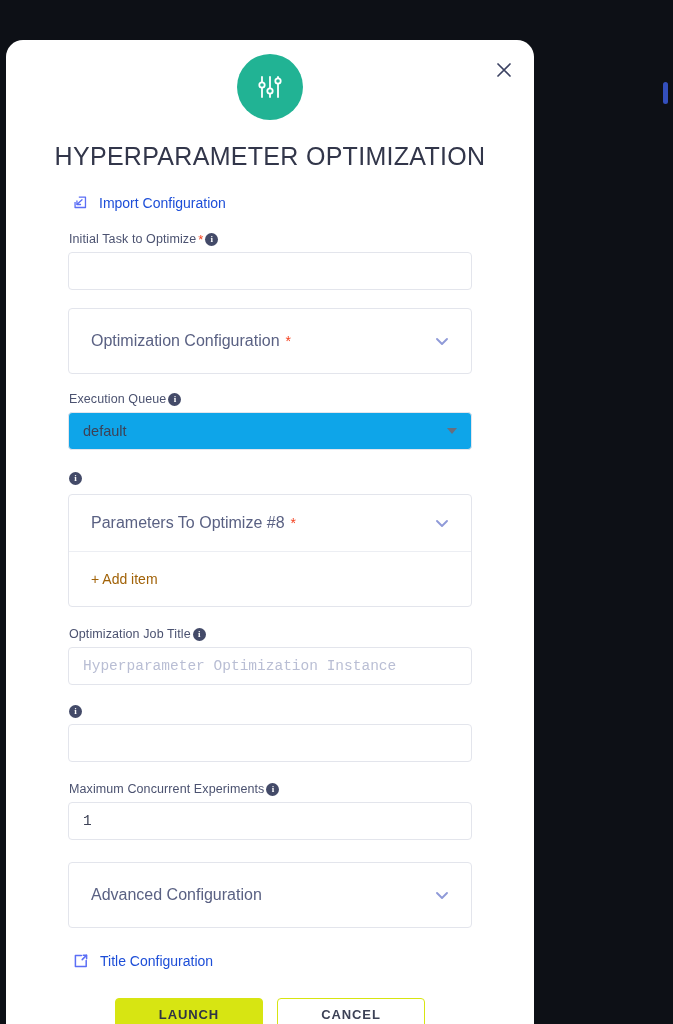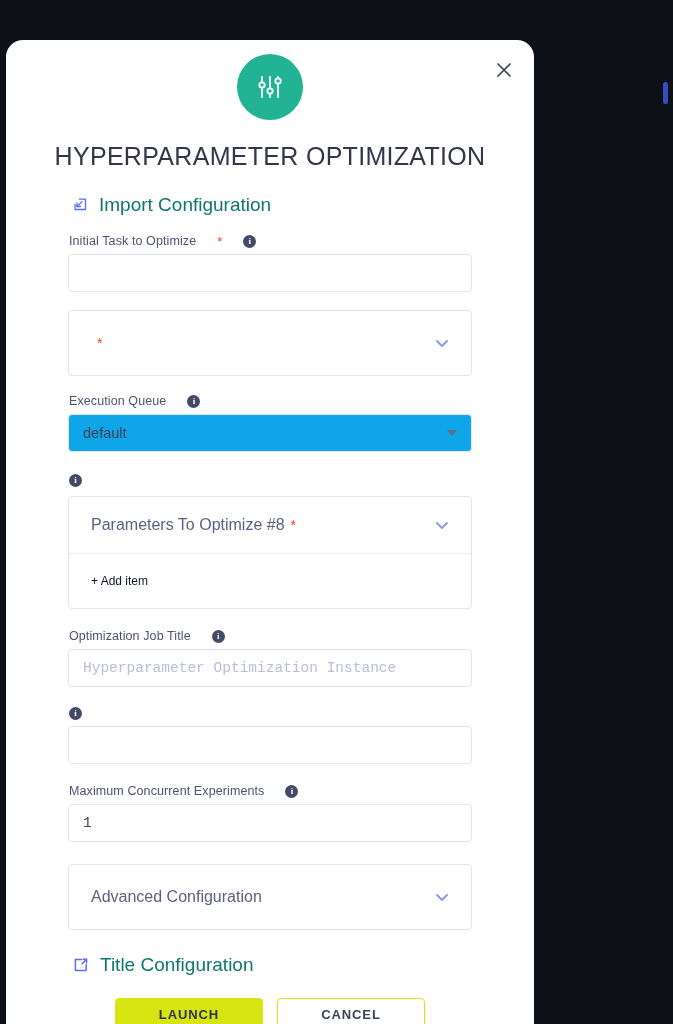--- a/index.html
+++ b/index.html
@@ -79,33 +79,33 @@
 
   .form-area {
     padding: 0 62px;
     margin-top: 24px;
   }
 
   .cfg-link {
     display: inline-flex;
     align-items: center;
     gap: 11px;
-    color: #0f766e;
-    font-size: 19px;
+    color: #1d4ed8;
+    font-size: 14px;
     cursor: pointer;
     margin-left: 5px;
   }
   .cfg-link .lbl { line-height: 1; }
 
   .field-block { margin-top: 18px; }
 
   .field-label-row {
     display: flex;
     align-items: center;
-    gap: 21px;
+    gap: 2px;
     margin-bottom: 6px;
     padding-left: 1px;
   }
   .field-label {
     font-size: 12.5px;
     color: #4b5270;
     letter-spacing: .1px;
   }
   .field-label.big { font-size: 15px; color: #3f455e; }
   .req-star { color: #f4411f; font-size: 13px; line-height: 1; }
@@ -193,22 +193,22 @@
     transform: translateY(-50%);
     color: #8f9ad8;
     display: flex;
   }
   .panel-row-divider { border-top: 1px solid #eceef3; }
   .add-item-row {
     height: 54px;
     display: flex;
     align-items: center;
     padding: 0 22px;
-    font-size: 12px;
-    color: #0f172a;
+    font-size: 14px;
+    color: #a16207;
     cursor: pointer;
     text-align: center;
   }
 
   .footer {
     position: absolute;
     left: 0;
     right: 0;
     bottom: 0;
     padding: 0 0 24px 0;
@@ -289,20 +289,21 @@
           <span class="req-star">*</span>
           <span class="info-icon">i</span>
         </div>
         <input class="text-input" type="text" placeholder="" style="">
       </div>
 
       
       <div class="field-block">
         <div class="panel">
           <div class="panel-head">
+            <span class="panel-title">Optimization Configuration</span>
             <span class="req-star">*</span>
             <span class="chevron">
               <svg width="18" height="18" viewBox="0 0 18 18" aria-hidden="true">
                 <path d="M4 7 L9 12 L14 7" stroke="#8f9ad8" stroke-width="1.9" fill="none" stroke-linecap="round" stroke-linejoin="round"></path>
               </svg>
             </span>
           </div>
         </div>
       </div>
 

